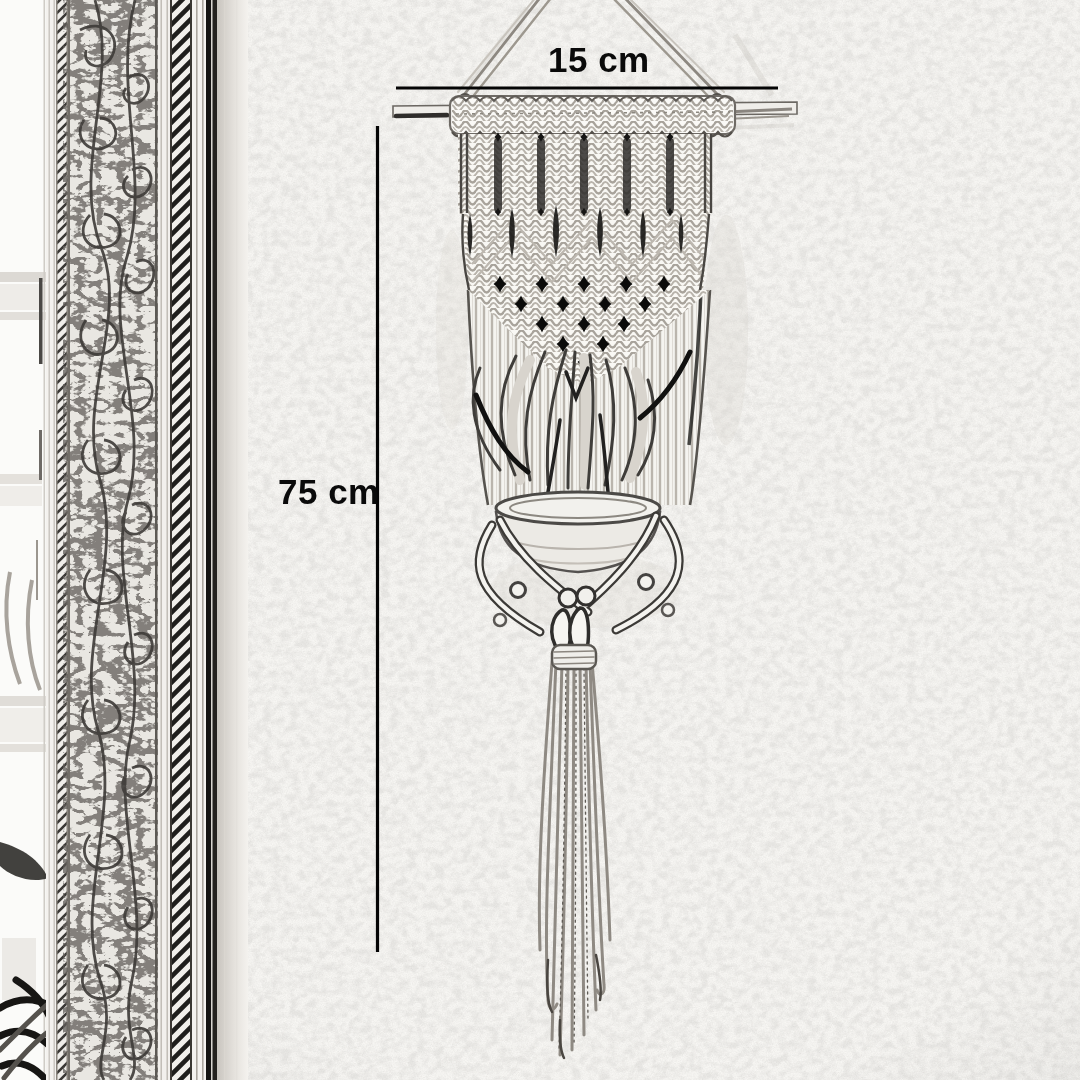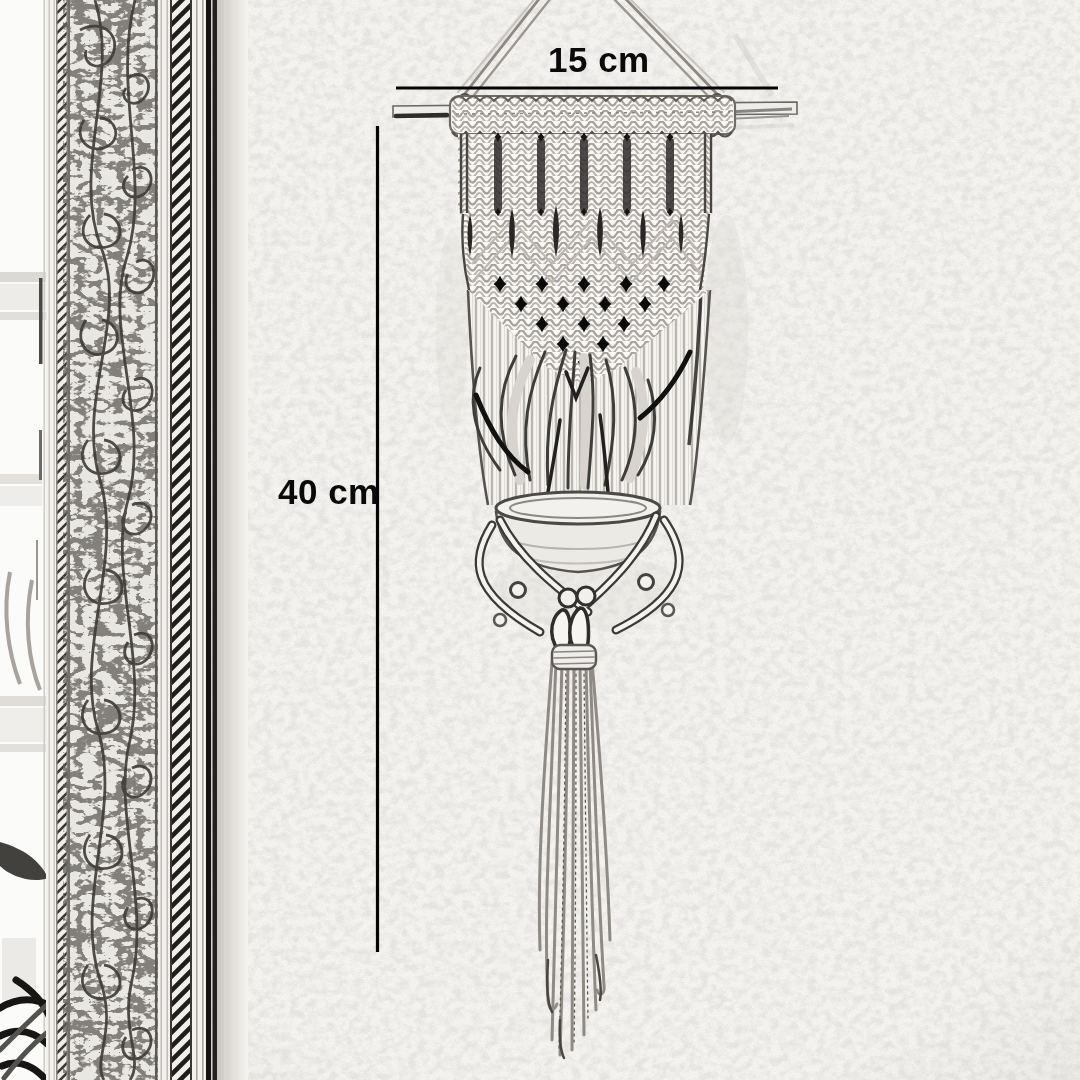--- a/index.html
+++ b/index.html
@@ -366,15 +366,15 @@
     </g>
   </g>
 
   <g>
     <line x1="396" y1="88" x2="778" y2="88" stroke="#050505" stroke-width="3.2"></line>
     <line x1="377.5" y1="126" x2="377.5" y2="952" stroke="#050505" stroke-width="3.2"></line>
   </g>
 </svg>
 
 <div class="dim-label" id="label-width">15 cm</div>
-<div class="dim-label" id="label-height">40 cm</div>
+<div class="dim-label" id="label-height">75 cm</div>
 
 </div>
 
 </body></html>

